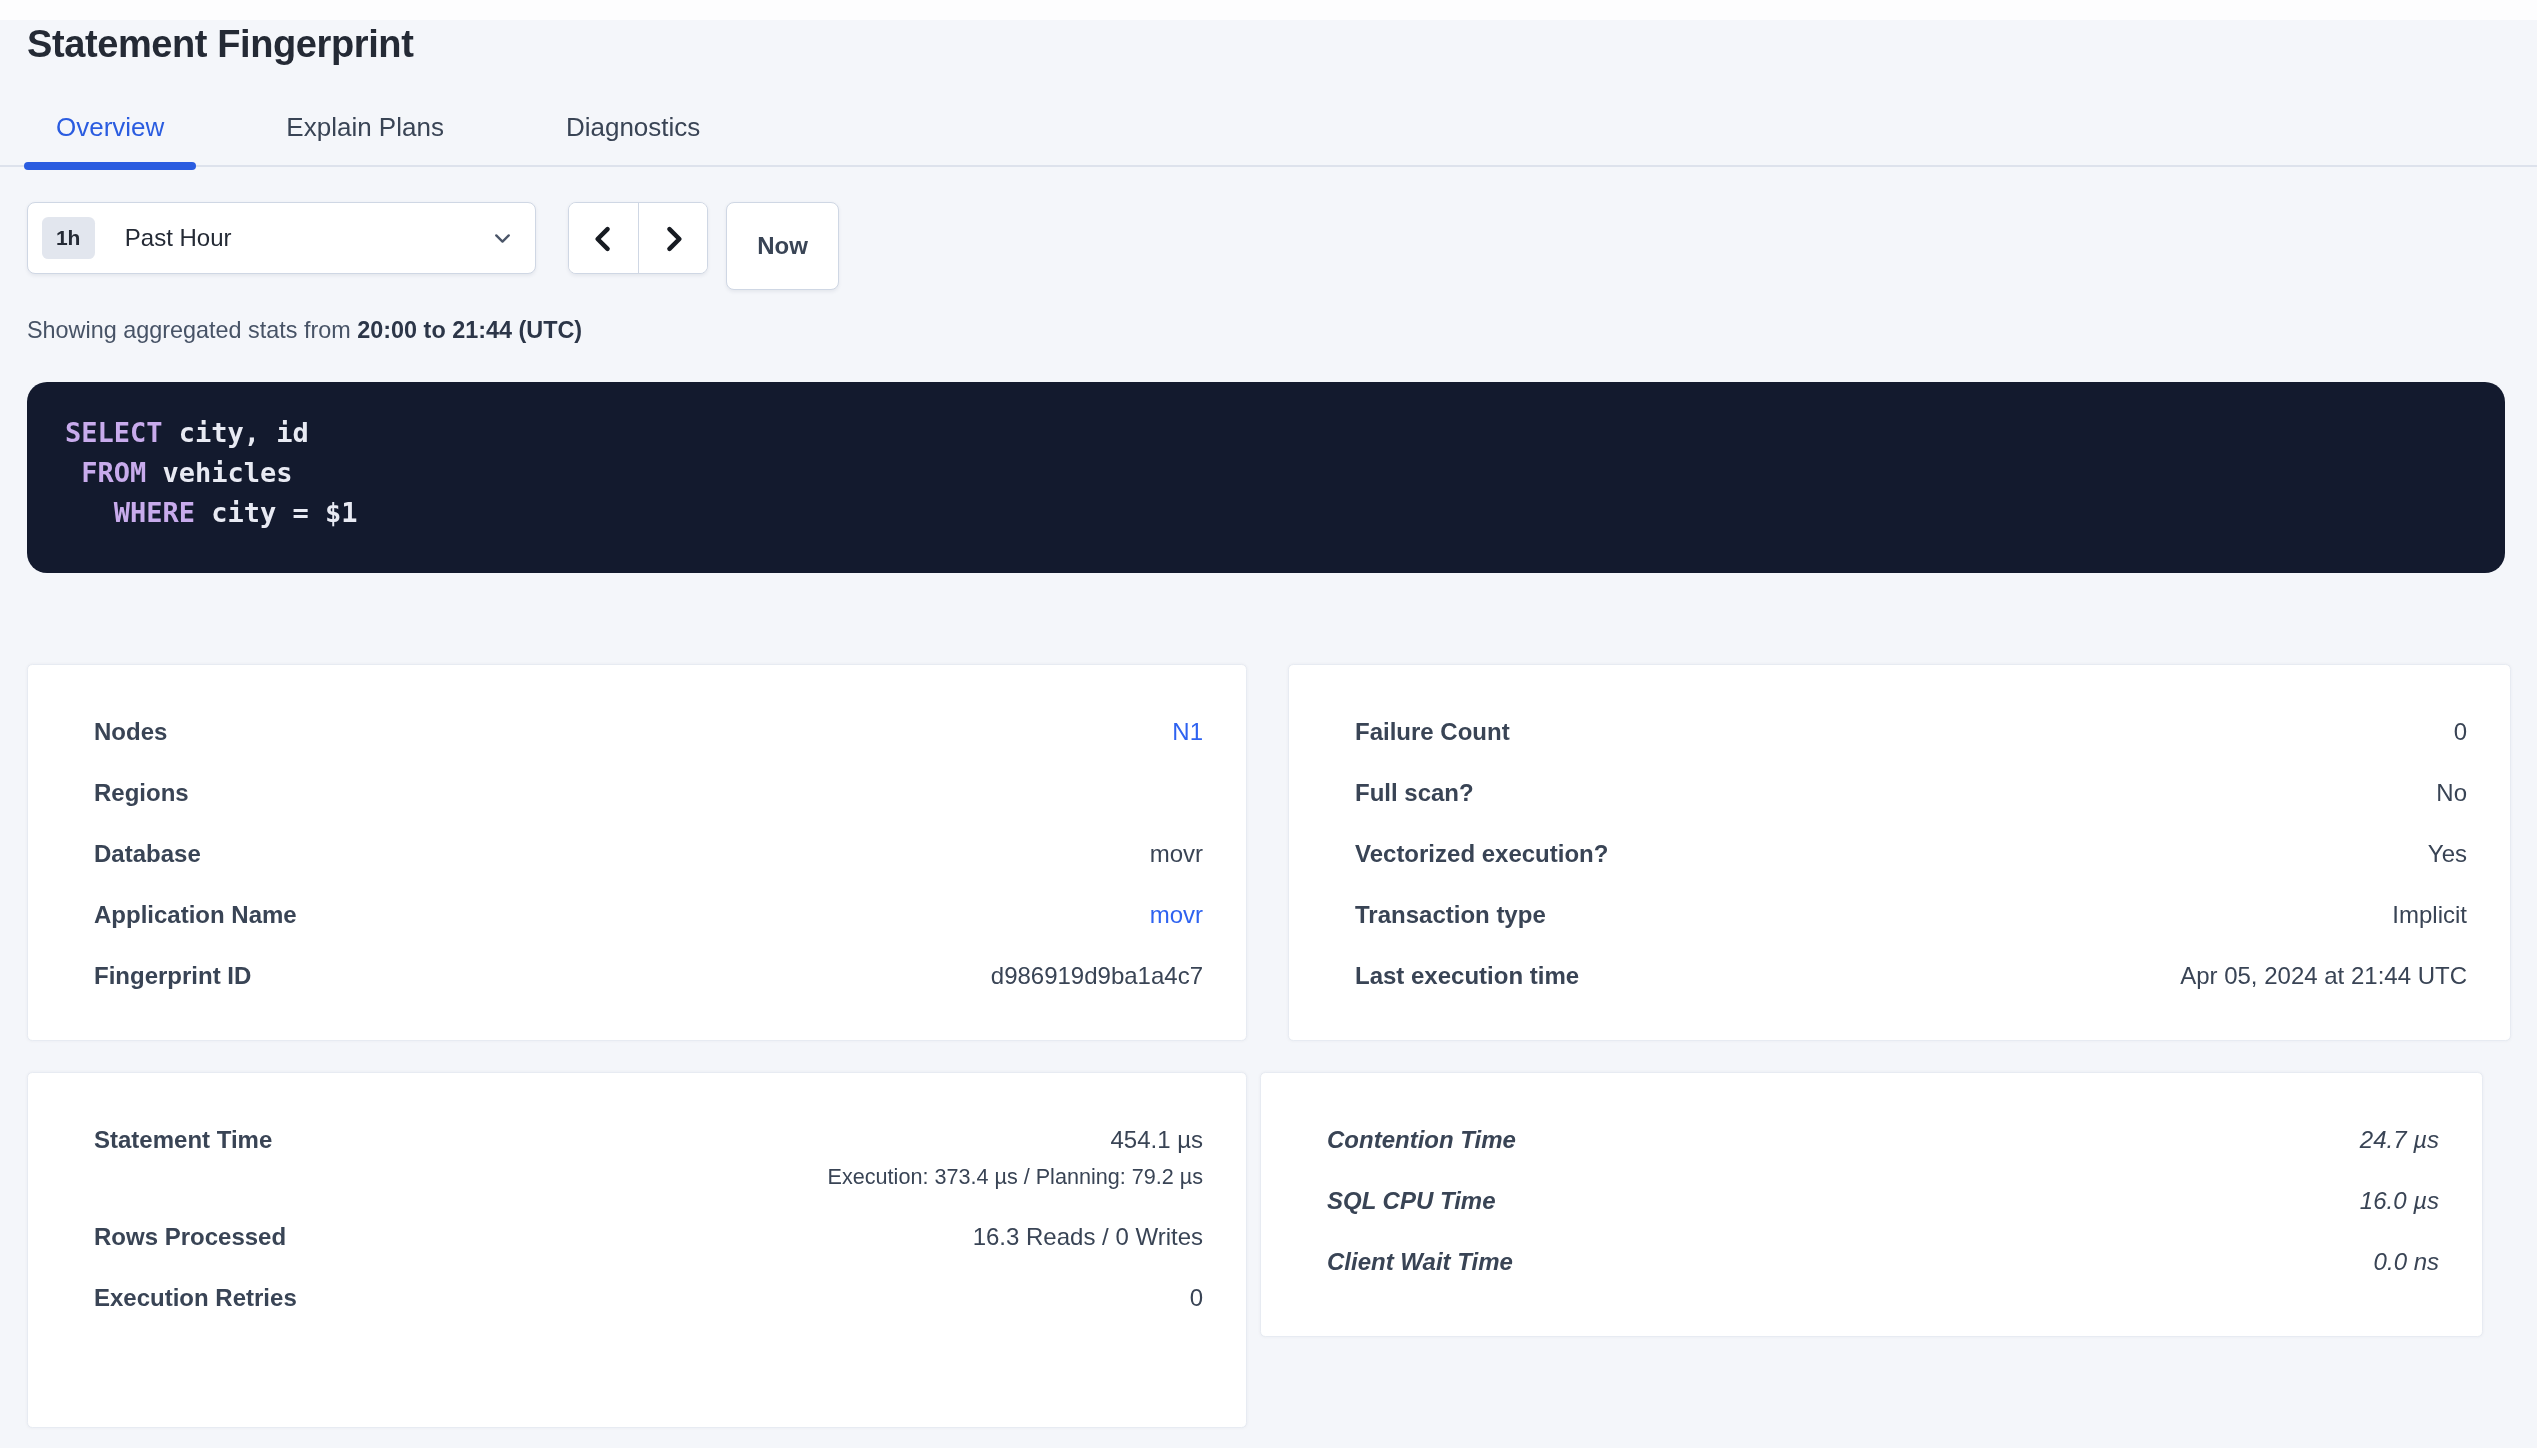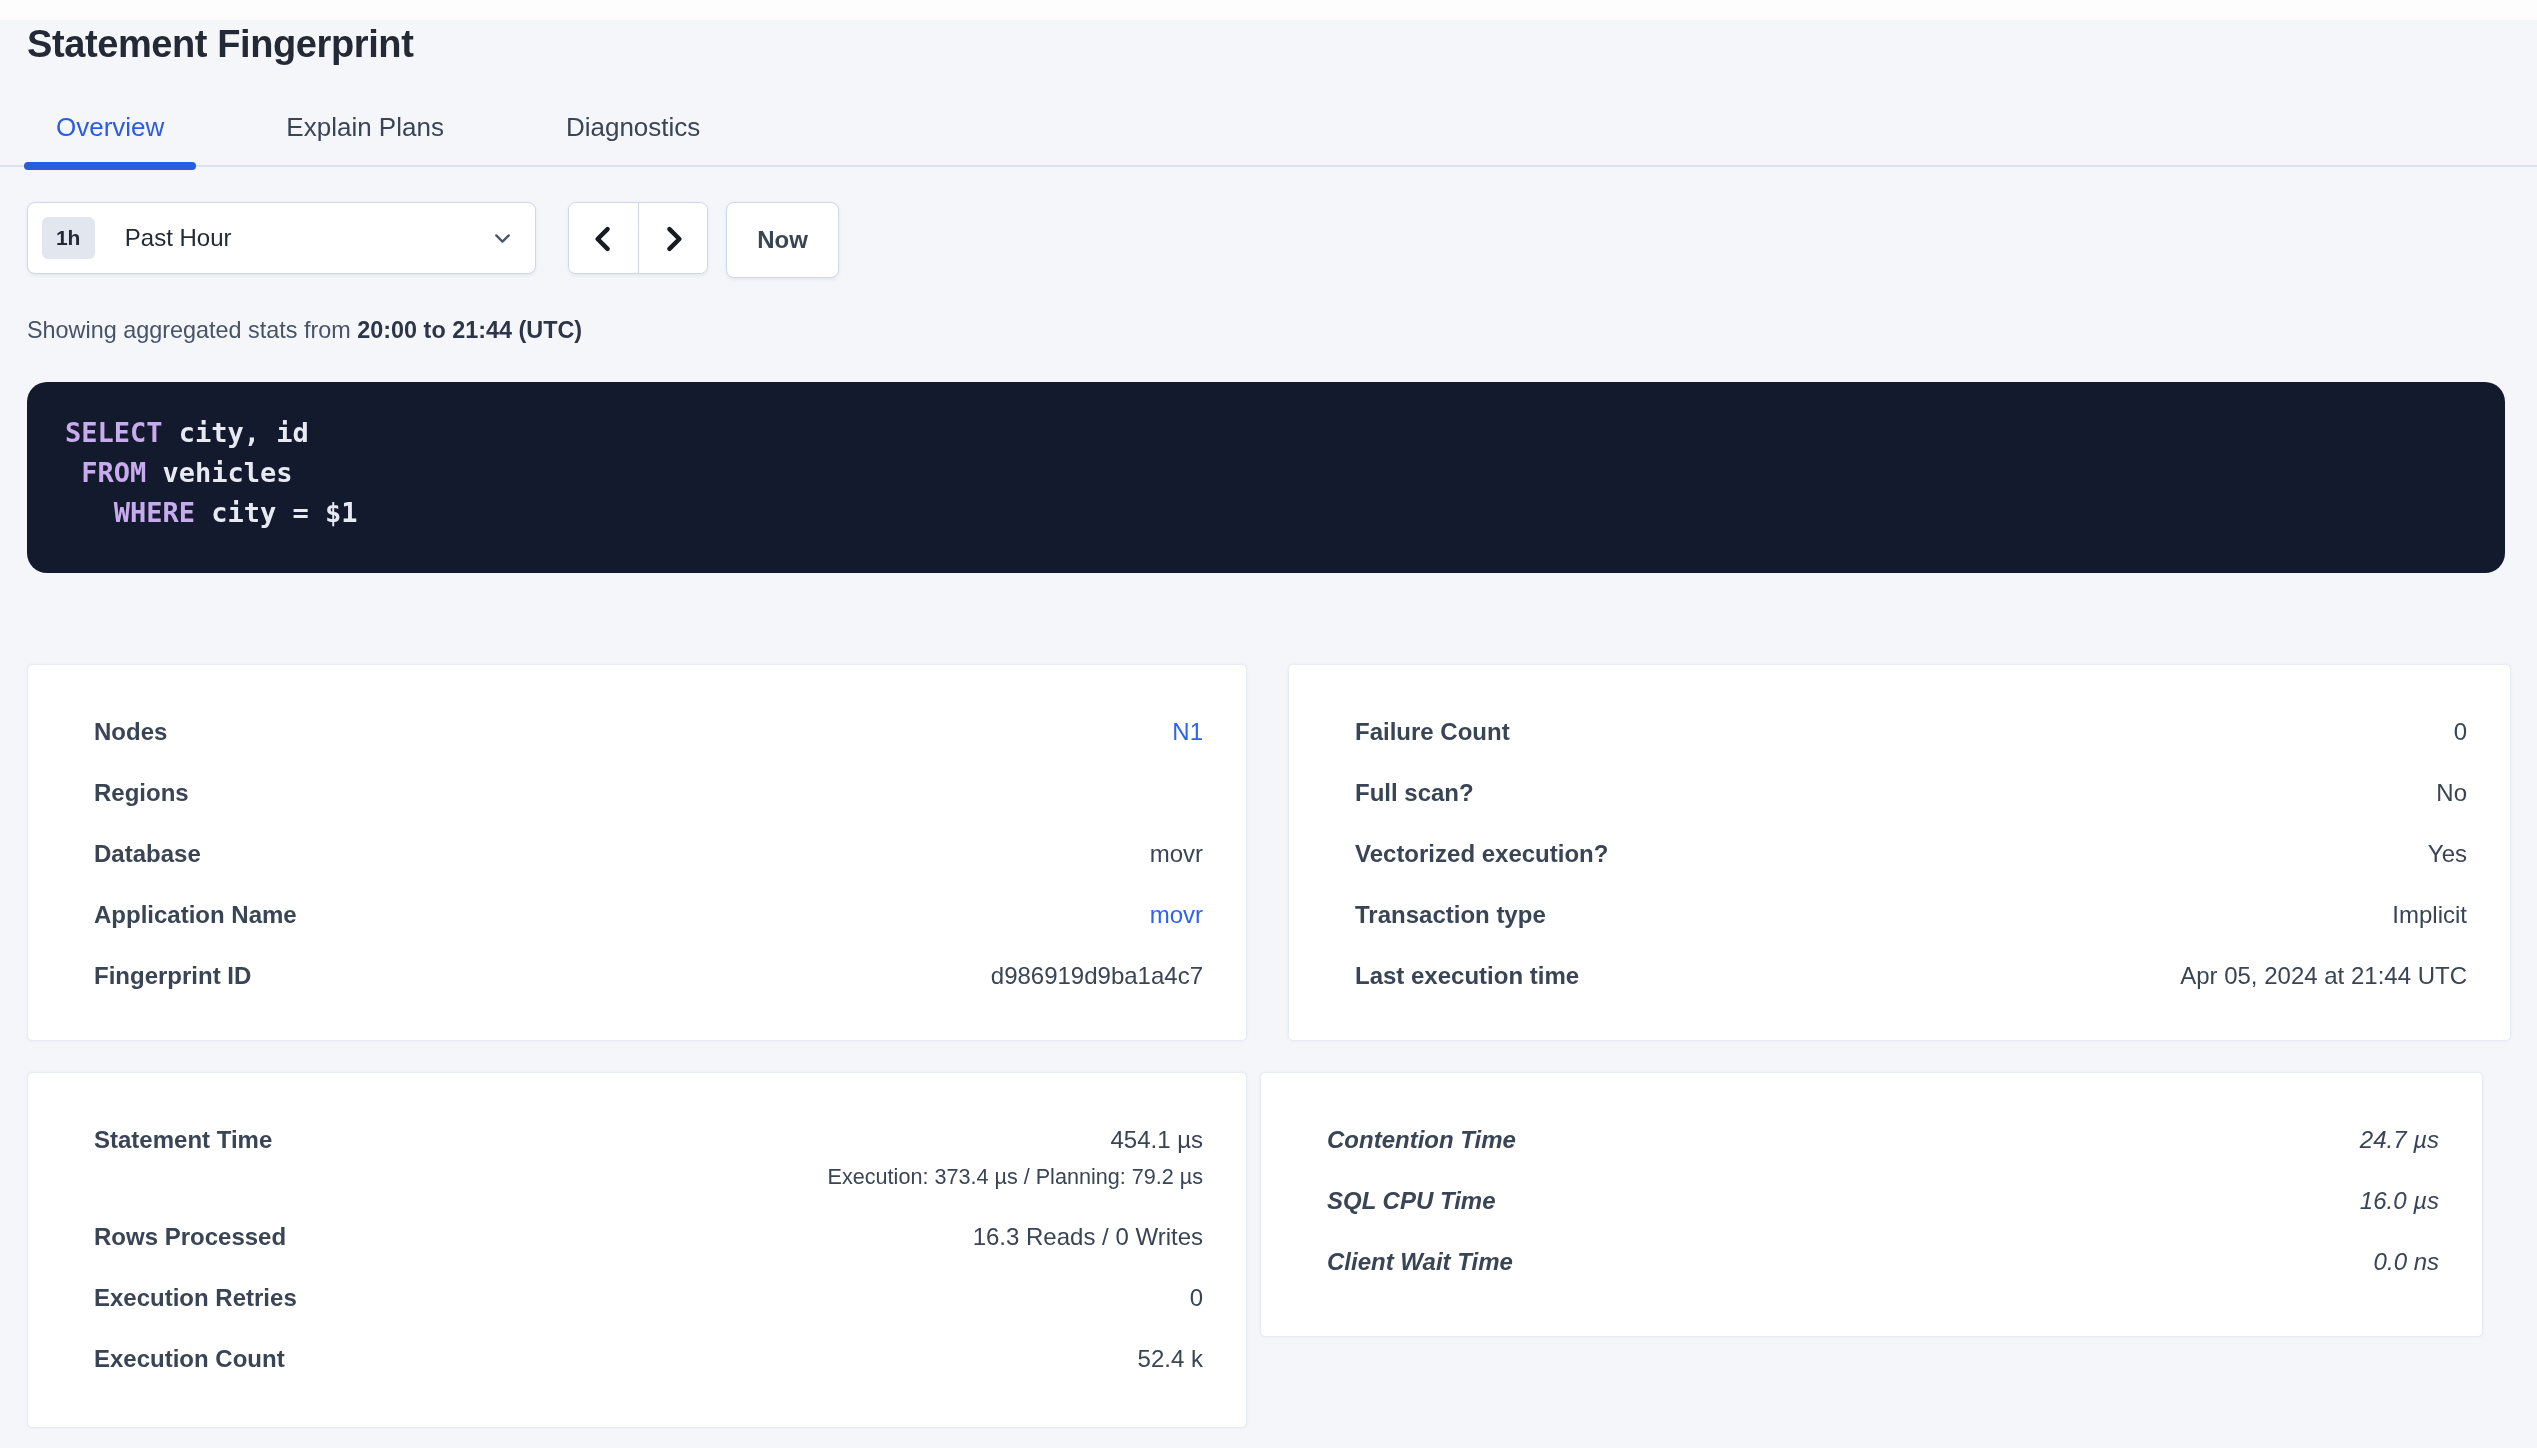--- a/index.html
+++ b/index.html
@@ -62,21 +62,21 @@
     box-shadow:0 1.8px 3.6px rgba(57,68,85,0.08);
     overflow:hidden;
   }
   .arrow-btn{
     width:69px;height:72px;box-sizing:border-box;
     display:flex;align-items:center;justify-content:center;
     background:#fff;cursor:pointer;
   }
   .arrow-btn + .arrow-btn{border-left:0.9px solid #cfd7e4;}
   .now-btn{
-    margin-left:18px;width:113px;height:76px;box-sizing:border-box;
+    margin-left:18px;width:113px;height:88px;box-sizing:border-box;
     background:#fff;border:0.9px solid #cfd7e4;border-radius:8px;
     box-shadow:0 1.8px 3.6px rgba(57,68,85,0.08);
     display:flex;align-items:center;justify-content:center;
     font-size:24px;font-weight:600;color:#394455;cursor:pointer;
   }
 
   .stats-line{position:absolute;left:27px;top:317px;font-size:23.4px;color:#475366;}
   .stats-line b{color:#2c3648;font-weight:700;}
 
   
@@ -221,24 +221,20 @@
       </div>
       <div class="stat-sub">Execution: 373.4 µs / Planning: 79.2 µs</div>
       <div class="stat-row">
         <span class="stat-label">Rows Processed</span>
         <span class="stat-value">16.3 Reads / 0 Writes</span>
       </div>
       <div class="stat-row">
         <span class="stat-label">Execution Retries</span>
         <span class="stat-value">0</span>
       </div>
-      <div class="stat-row">
-        <span class="stat-label">Execution Count</span>
-        <span class="stat-value">52.4 k</span>
-      </div>
     </div>
   <div class="card c4">
       <div class="stat-row">
         <span class="stat-label">Contention Time</span>
         <span class="stat-value">24.7 µs</span>
       </div>
       <div class="stat-row">
         <span class="stat-label">SQL CPU Time</span>
         <span class="stat-value">16.0 µs</span>
       </div>

